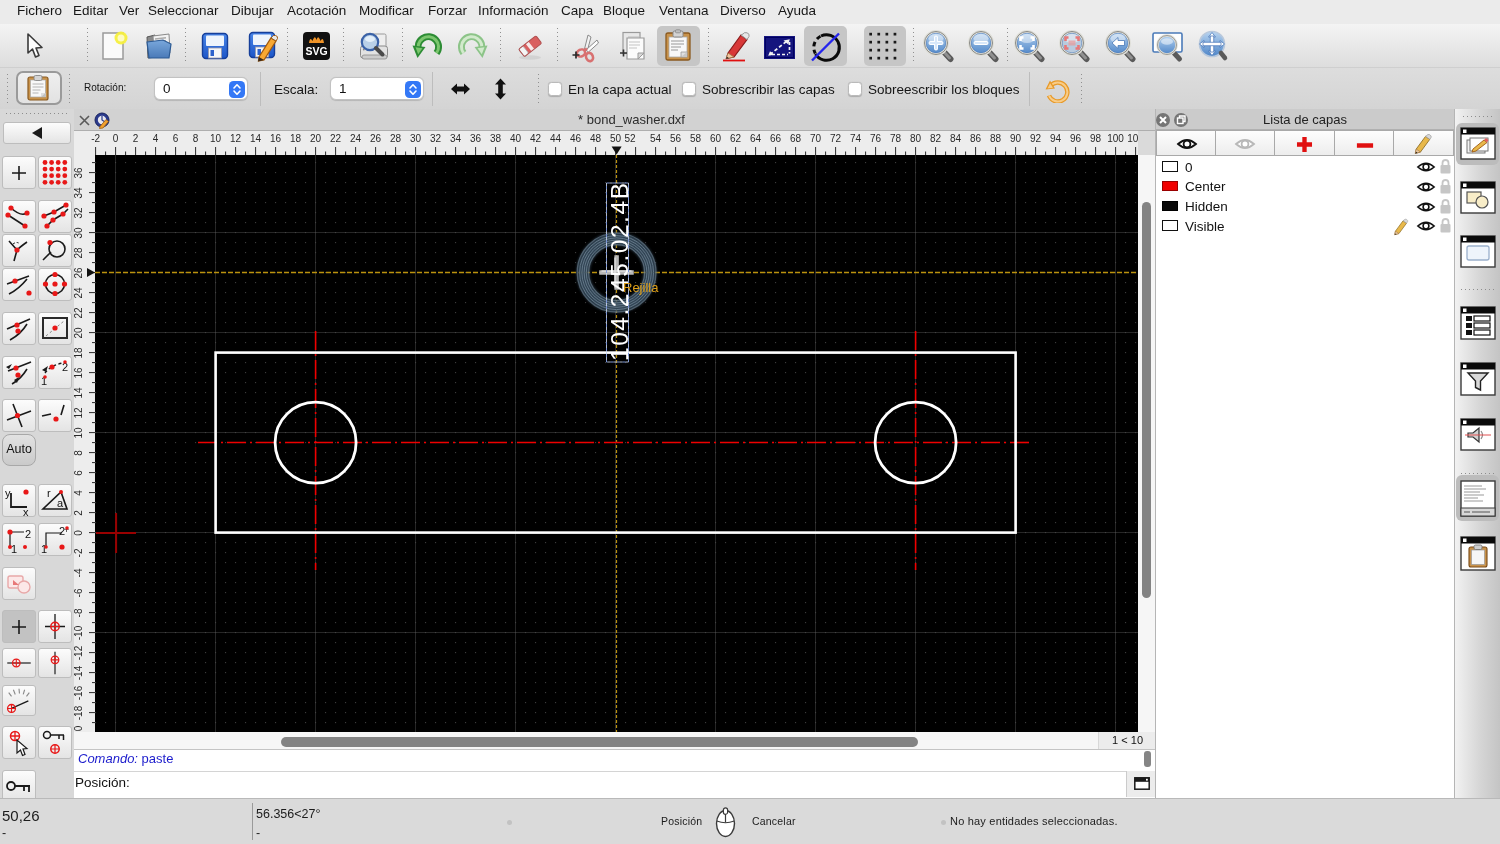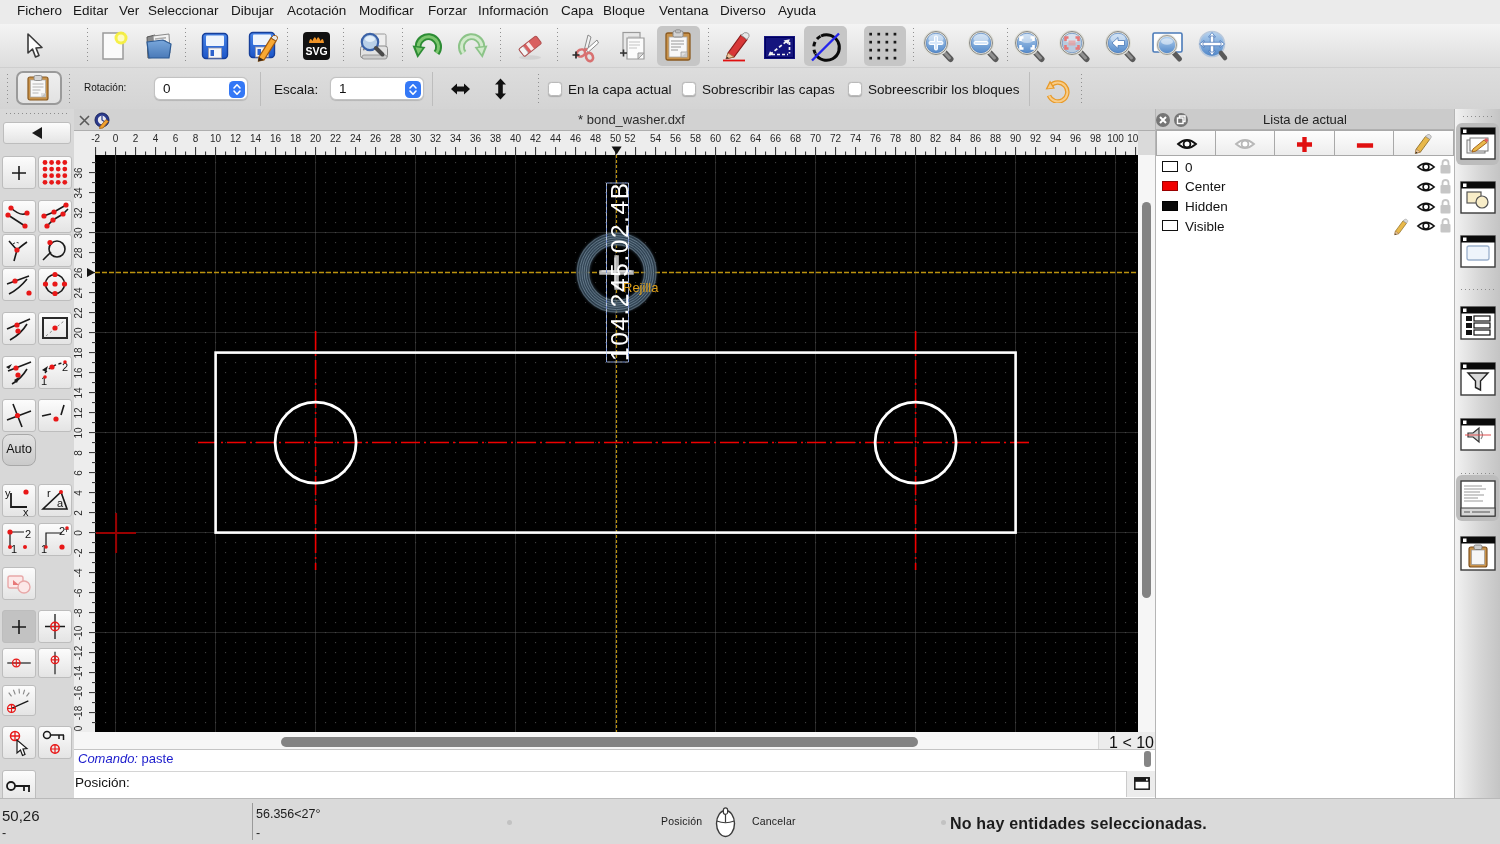--- a/index.html
+++ b/index.html
@@ -25,21 +25,21 @@
 
 #palette{left:0;top:109px;width:74px;height:689px;background:#d8d8d8}
 .pb{position:absolute;width:34px;height:33px;background:linear-gradient(#fcfcfc,#e4e4e4);border:1px solid #bdbdbd;border-radius:3px}
 
 #canvas{left:95px;top:155px;width:842px;height:577px;background:#fde047}
 
 #vscroll{left:1138px;top:155px;width:17px;height:577px;background:#f6f6f6}
 #vthumb{left:1142px;top:202px;width:9px;height:396px;background:#838383;border-radius:4.5px}
 #hscroll{left:74px;top:732px;width:1064px;height:17px;background:#f6f6f6}
 #hthumb{left:281px;top:737px;width:637px;height:10px;background:#838383;border-radius:5px}
-#pglabel{left:1098px;top:732px;width:57px;height:17px;background:#ececec;font-size:16px;color:#111;text-align:right;padding:2px 1px 0 0;border-left:1px solid #d8d8d8}
+#pglabel{left:1098px;top:732px;width:57px;height:17px;background:#ececec;font-size:11px;color:#111;text-align:right;padding:2px 12px 0 0;border-left:1px solid #d8d8d8}
 
 #cmdbar{left:74px;top:749px;width:1081px;height:22px;background:#fff;border-top:1px solid #c4c4c4;font-size:13px;color:#1c1ccc;padding:1px 0 0 4px}
 #cmdthumb{left:1144px;top:751px;width:7px;height:16px;background:#858585;border-radius:3px}
 #posbar{left:74px;top:771px;width:1081px;height:27px;background:#fff;border-top:1px solid #d4d4d4;font-size:13.5px;color:#111;padding:3px 0 0 1px}
 #poskey{left:1126px;top:771px;width:29px;height:26px;background:#ececec;border-left:1px solid #cbcbcb}
 
 #statusbar{left:0;top:798px;width:1500px;height:46px;background:#dadada;border-top:1px solid #b9b9b9}
 #statusbar .s{position:absolute;font-size:12px;color:#1c1c1c;white-space:pre}
 
 #rpanel{left:1155px;top:109px;width:300px;height:689px;background:#fff;border-left:1px solid #b5b5b5;border-right:1px solid #b5b5b5}
@@ -898,21 +898,21 @@
 <div class="abs" id="posbar">Posición:</div>
 <div class="abs" id="poskey">
     <svg class="ic" style="left:7px;top:6px" width="16" height="13" viewBox="0 0 16 13">
       <rect x="0.8" y="0.8" width="14.4" height="11.4" fill="#fff" stroke="#1a1a1a" stroke-width="1.5"></rect>
       <rect x="0.8" y="0.8" width="14.4" height="4" fill="#1a1a1a"></rect>
       <rect x="12" y="1.8" width="1.8" height="1.8" fill="#fff"></rect>
     </svg>
   </div>
 <div class="abs" id="rpanel">
     <div id="rphead">
-      <div class="t">Lista de actual</div>
+      <div class="t">Lista de capas</div>
       <svg style="position:absolute;left:-1px;top:3px" width="34" height="16" viewBox="0 0 34 16">
         <circle cx="8" cy="8" r="7" fill="#757575"></circle>
         <path d="M5 5 L11 11 M11 5 L5 11" stroke="#fff" stroke-width="2"></path>
         <circle cx="26" cy="8" r="7" fill="#757575"></circle>
         <rect x="22.5" y="6" width="5.5" height="5.5" fill="none" stroke="#fff" stroke-width="1.4"></rect>
         <path d="M24.5 6 V4 H30 V9.5 H28" stroke="#fff" stroke-width="1.4" fill="none"></path>
       </svg>
     </div>
     <div class="lcell" style="left:0.0px;width:59.6px;border-left:1px solid #a9a9a9">
       <svg style="position:absolute;left:17.8px;top:6px" width="24" height="14" viewBox="0 0 24 14">
@@ -1079,21 +1079,21 @@
       </g>
     </svg>
   </div>
 <div class="abs" id="statusbar">
 <span class="s" style="left:2px;top:8px;font-size:15px">50,26</span>
 <span class="s" style="left:2px;top:27px;font-size:12.5px">-</span>
 <span class="s" style="left:256px;top:8px;font-size:12.5px">56.356&lt;27°</span>
 <span class="s" style="left:256px;top:27px;font-size:12.5px">-</span>
 <span class="s" style="left:661px;top:16px;font-size:10.5px;font-weight:500;letter-spacing:0.2px">Posición</span>
 <span class="s" style="left:752px;top:16px;font-size:10.5px;font-weight:500;letter-spacing:0.2px">Cancelar</span>
-<span class="s" style="left:950px;top:16px;font-size:16px;font-weight:700;letter-spacing:0.2px">No hay entidades seleccionadas.</span>
+<span class="s" style="left:950px;top:16px;font-size:11px;font-weight:400;letter-spacing:0.2px">No hay entidades seleccionadas.</span>
 <div style="position:absolute;left:252px;top:4px;width:1px;height:37px;background:#9a9a9a"></div>
 <div style="position:absolute;left:507px;top:21px;width:5px;height:5px;border-radius:3px;background:#c2c2c2"></div>
 <div style="position:absolute;left:941px;top:21px;width:5px;height:5px;border-radius:3px;background:#c2c2c2"></div>
 <svg style="position:absolute;left:714px;top:8px" width="23" height="31" viewBox="0 0 23 31">
       <ellipse cx="11.5" cy="16.5" rx="9" ry="13" fill="#fff" stroke="#3a3a3a" stroke-width="1.4"></ellipse>
       <path d="M2.8 14 Q11.5 17.5 20.2 14" stroke="#3a3a3a" stroke-width="1.2" fill="none"></path>
       <line x1="11.5" y1="4" x2="11.5" y2="15.5" stroke="#3a3a3a" stroke-width="1.2"></line>
       <rect x="9.4" y="0.8" width="4.2" height="6.5" rx="2.1" fill="#fff" stroke="#3a3a3a" stroke-width="1.2"></rect>
     </svg>
 </div>

